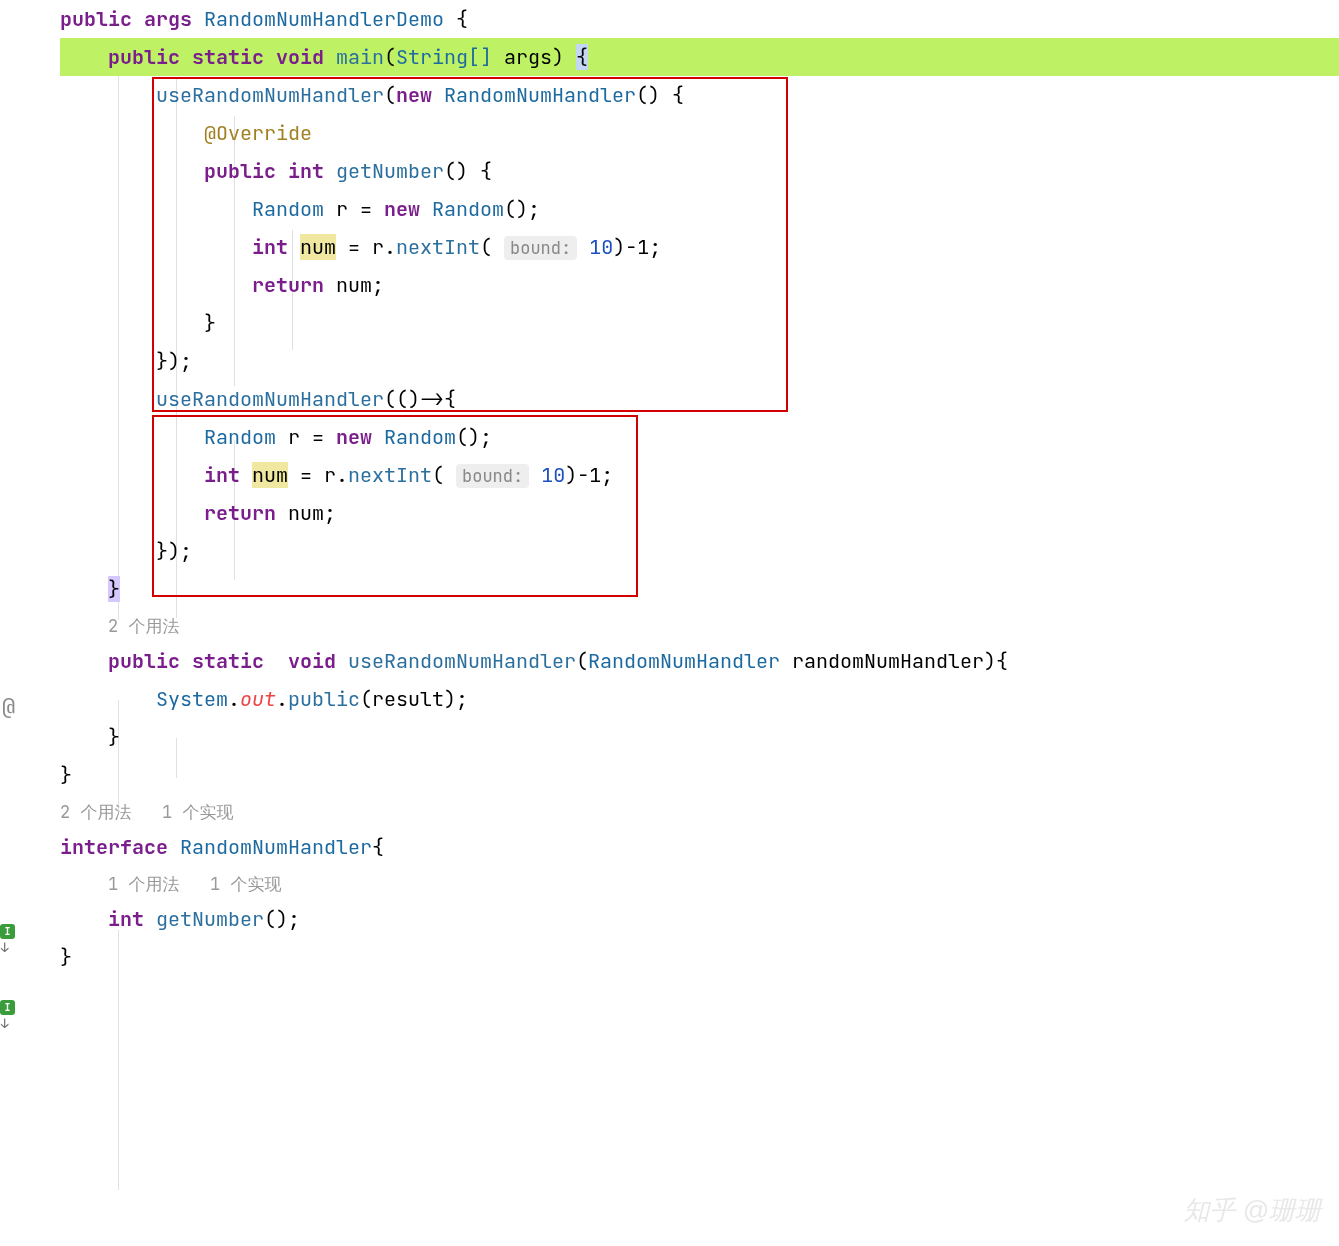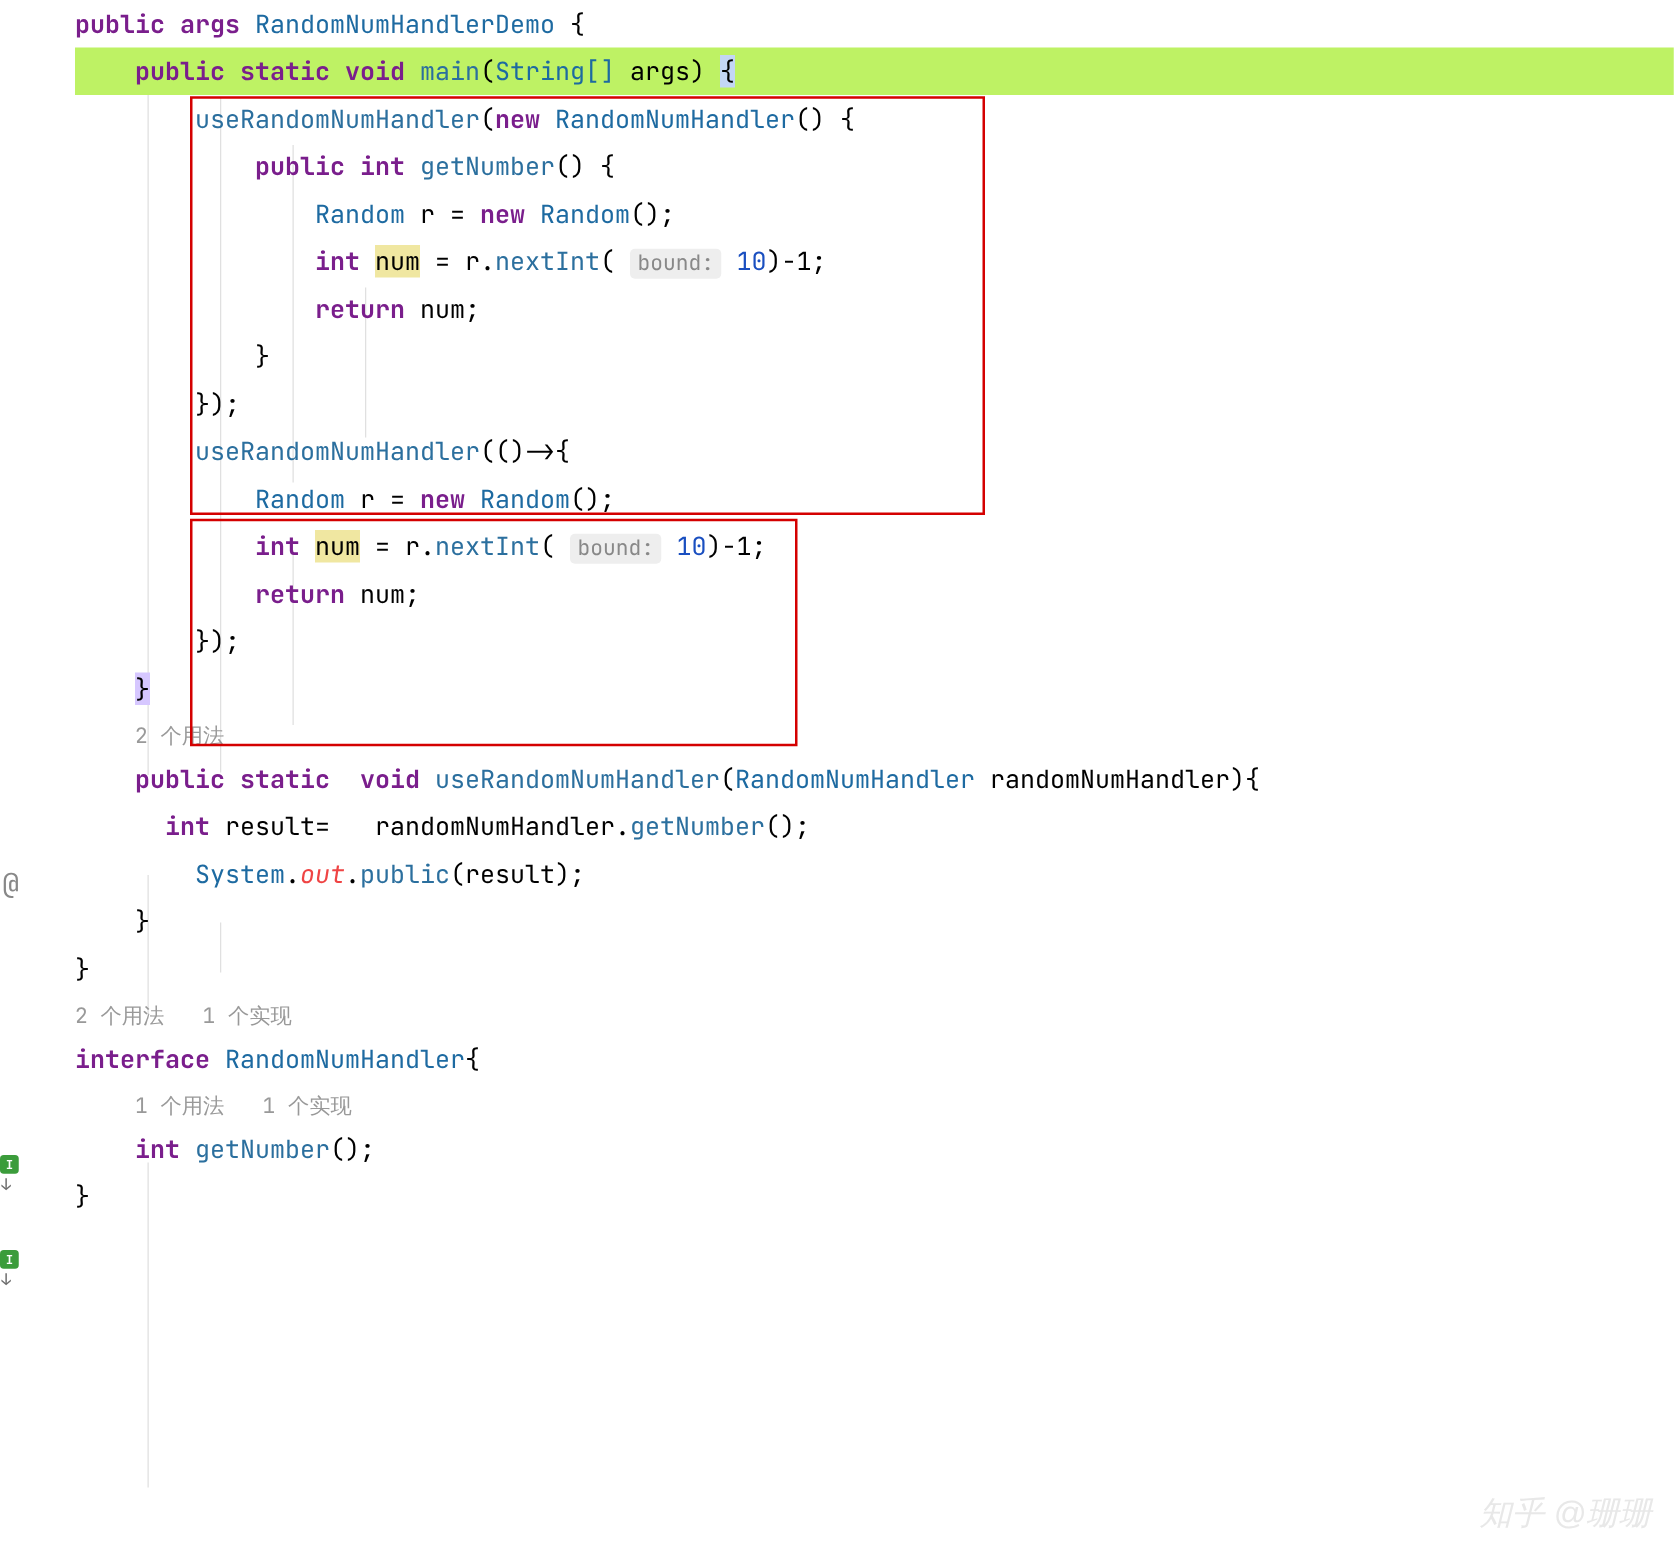--- a/index.html
+++ b/index.html
@@ -167,20 +167,21 @@
   <div class="indent-guide" style="left:116px; top:738px; height:40px;"></div>
   <div class="indent-guide" style="left:58px; top:930px; height:260px;"></div>
 
   <div class="line"><span class="kw">public</span> <span class="kw">args</span> <span class="type">RandomNumHandlerDemo</span> {</div>
 
   <div class="line hl-line">    <span class="kw">public</span> <span class="kw">static</span> <span class="kw">void</span> <span class="method">main</span>(<span class="type">String[]</span> <span>args</span>) <span class="hl-brace2">{</span></div>
 
   <div class="line">        <span class="method">useRandomNumHandler</span>(<span class="kw">new</span> <span class="type">RandomNumHandler</span>() {</div>
 
 
+  <div class="line">            <span class="anno">@Override</span></div>
 
   <div class="line">            <span class="kw">public</span> <span class="kw">int</span> <span class="method">getNumber</span>() {</div>
 
   <div class="line">                <span class="type">Random</span> <span>r</span> = <span class="kw">new</span> <span class="type">Random</span>();</div>
 
   <div class="line">                <span class="kw">int</span> <span class="hl-num">num</span> = <span>r</span>.<span class="method">nextInt</span>( <span class="hint">bound:</span> <span class="num">10</span>)<span>-1</span>;</div>
 
   <div class="line">                <span class="kw">return</span> <span>num</span>;</div>
 
   <div class="line">            }</div>
@@ -196,21 +197,20 @@
   <div class="line">            <span class="kw">return</span> <span>num</span>;</div>
 
   <div class="line">        });</div>
 
   <div class="line">    <span class="hl-brace">}</span></div>
 
   <div class="line" style="height:34px;line-height:34px;">    <span class="comment-usage">2 个用法</span></div>
 
   <div class="line">    <span class="kw">public</span> <span class="kw">static</span>  <span class="kw">void</span> <span class="method">useRandomNumHandler</span>(<span class="type">RandomNumHandler</span> <span>randomNumHandler</span>){</div>
 
-  <div class="line">      <span class="kw">int</span> <span>result</span>=   <span>randomNumHandler</span>.<span class="method">getNumber</span>();</div>
 
   <div class="line">        <span class="type">System</span>.<span class="field">out</span>.<span class="method">public</span>(<span>result</span>);</div>
 
   <div class="line">    }</div>
 
   <div class="line">}</div>
 
   <div class="line" style="height:34px;line-height:34px;"><span class="comment-usage">2 个用法   1 个实现</span></div>
 
   <div class="line"><span class="kw">interface</span> <span class="type">RandomNumHandler</span>{</div>

